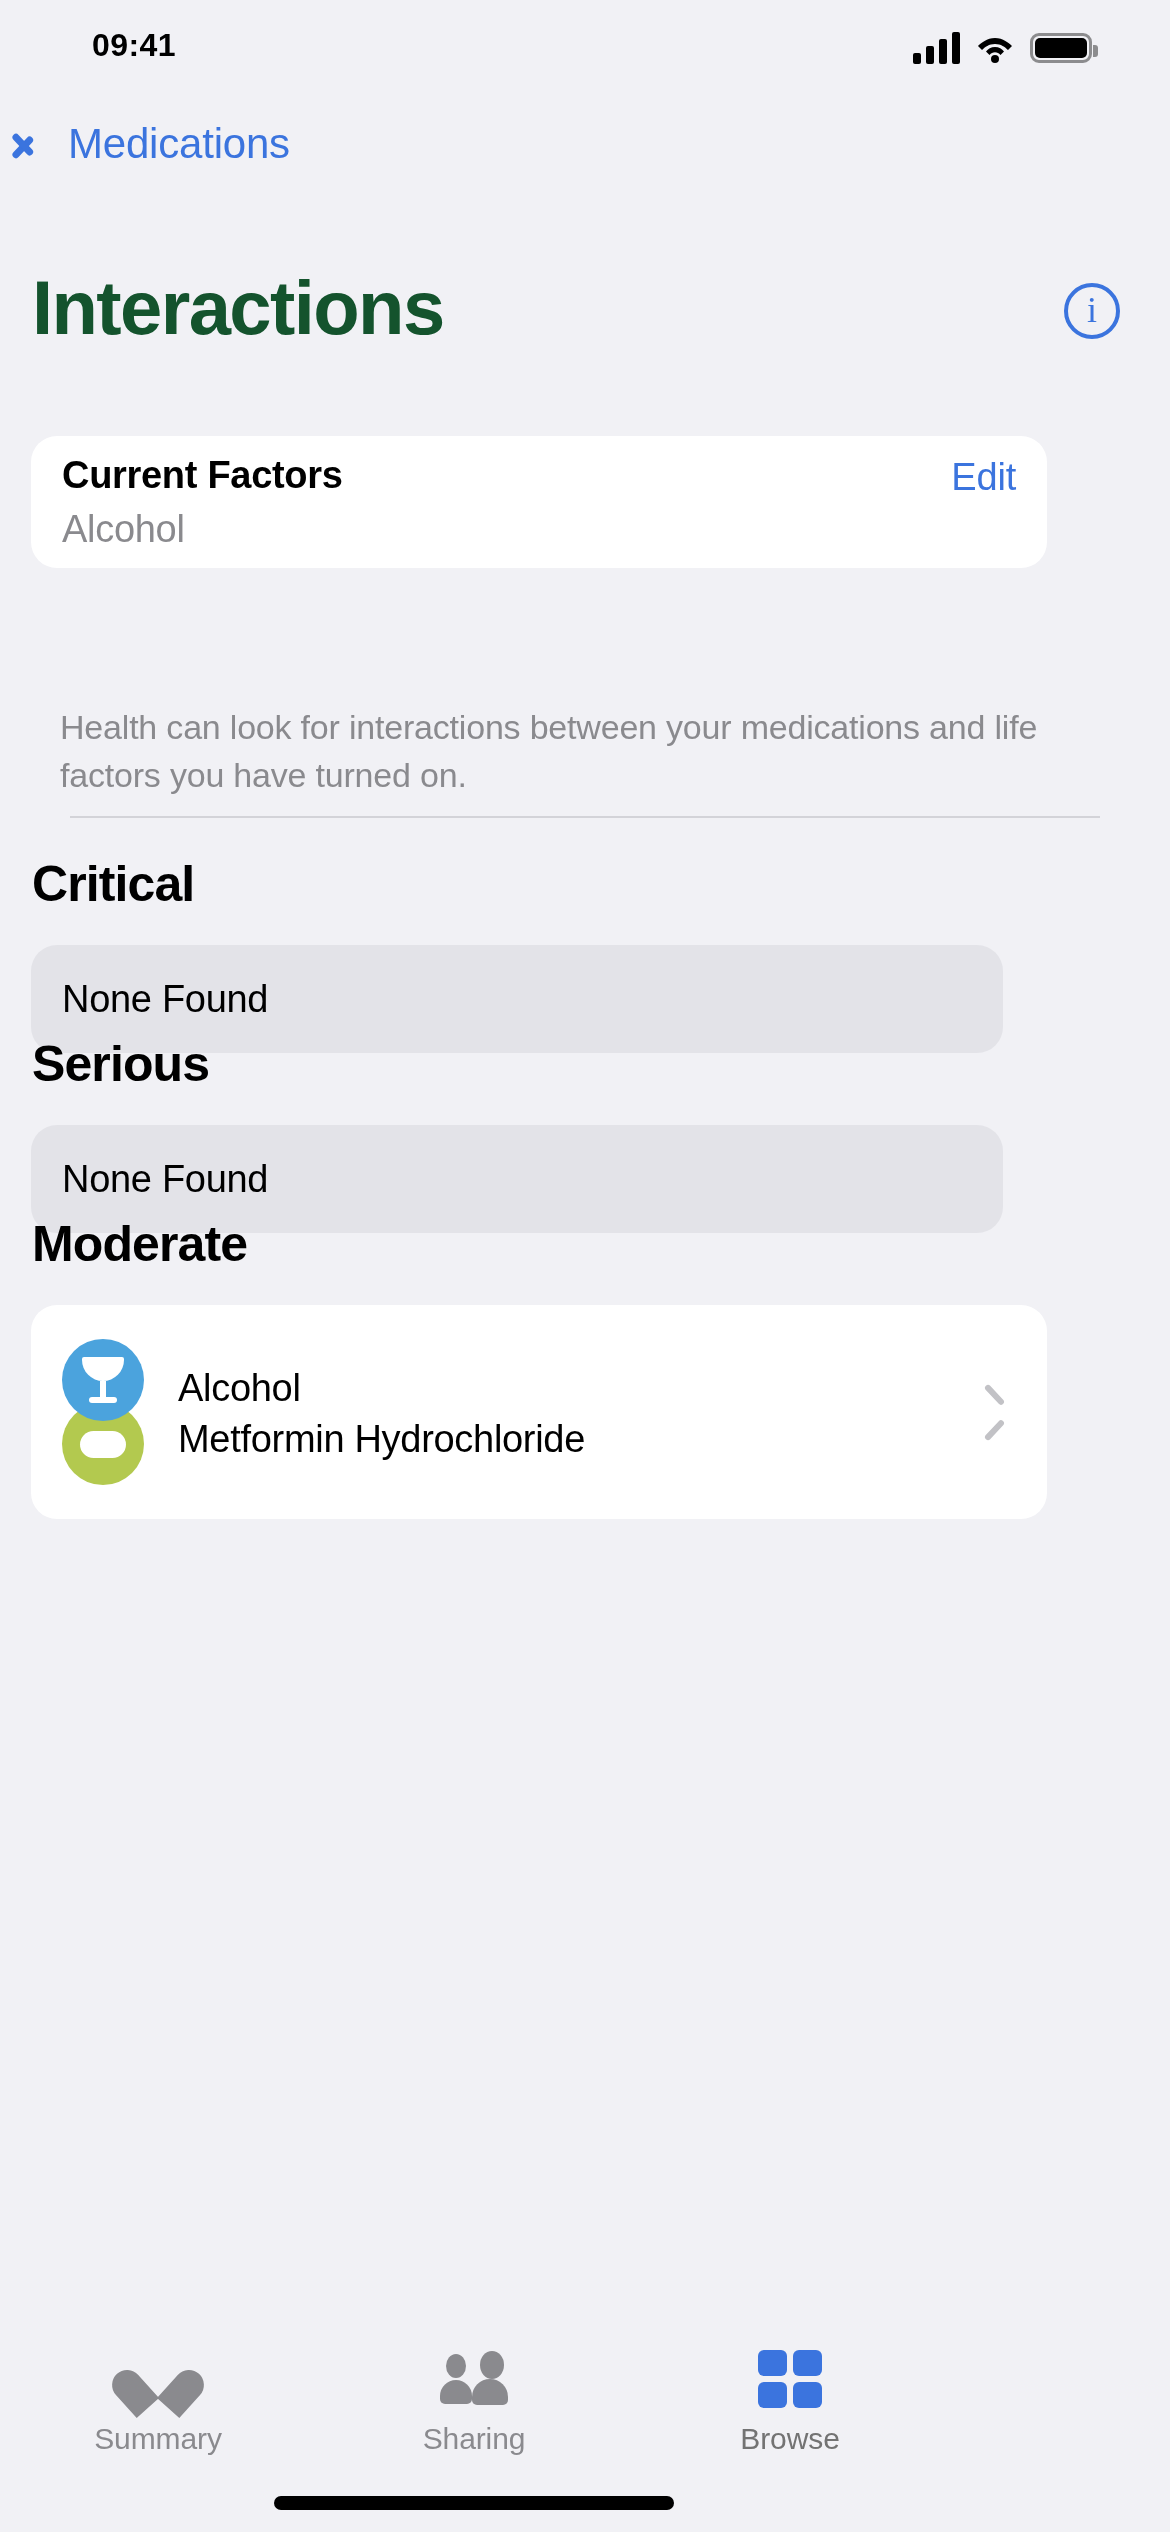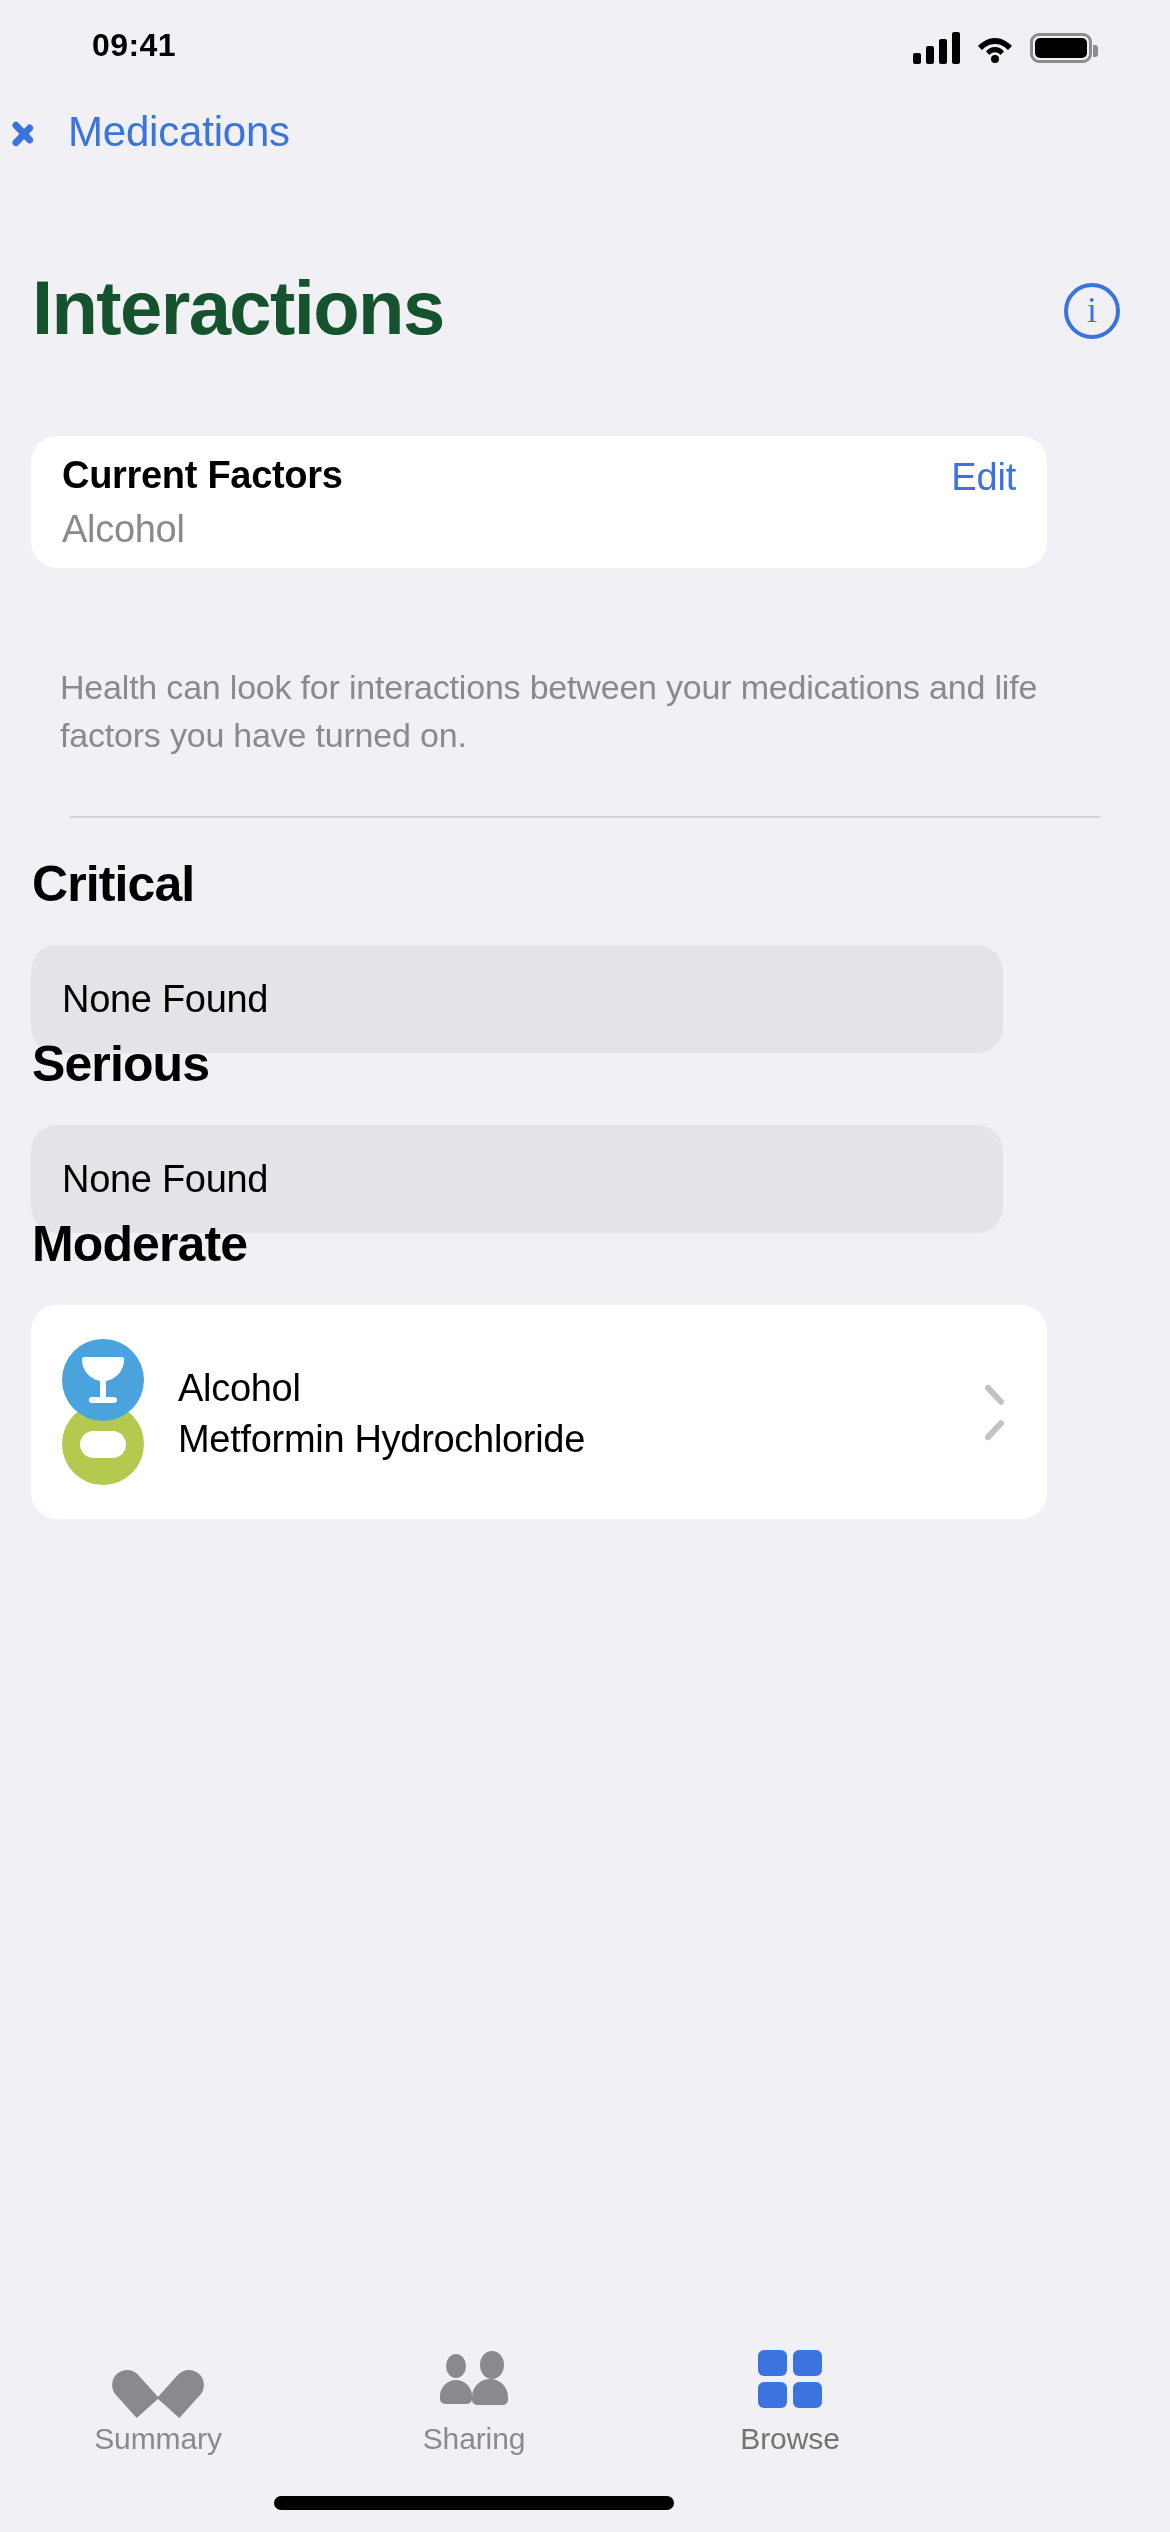--- a/index.html
+++ b/index.html
@@ -37,21 +37,21 @@
     border-radius:9px; position:relative; padding:2px;
   }
   .batt::after {
     content:""; position:absolute; right:-9px; top:9px;
     width:5px; height:12px; background:rgba(0,0,0,0.42);
     border-radius:0 3px 3px 0;
   }
   .batt i { display:block; width:100%; height:100%; background:#000; border-radius:5px; }
 
   
-  .navbar { position:absolute; top:96px; left:0; width:1170px; height:80px; }
+  .navbar { position:absolute; top:108px; left:0; width:1170px; height:80px; }
   .back {
     position:absolute; left:28px; top:12px;
     display:flex; align-items:center; gap:14px;
     color:#3B74DE; cursor:pointer;
   }
   .back .chev {
     width:26px; height:44px; position:relative; flex:none;
   }
   .back .chev::before, .back .chev::after {
     content:""; position:absolute; left:4px; width:27px; height:7px;
@@ -101,21 +101,21 @@
     position:absolute; left:31px; top:72px;
     font-size:38px; font-weight:400; color:#8A8A8E; letter-spacing:-0.3px;
   }
   .cf-edit {
     position:absolute; right:31px; top:20px;
     font-size:38px; font-weight:400; color:#3B74DE;
     cursor:pointer; letter-spacing:-0.2px;
   }
 
   .footnote {
-    position:absolute; left:60px; top:663px; width:990px;
+    position:absolute; left:60px; top:703px; width:990px;
     font-size:34px; line-height:48px; color:#8A8A8E;
     letter-spacing:-0.2px;
   }
 
   .divider {
     position:absolute; left:70px; top:816px; width:1030px; height:2px;
     background:#D3D3D8;
   }
 
   .section-head {

